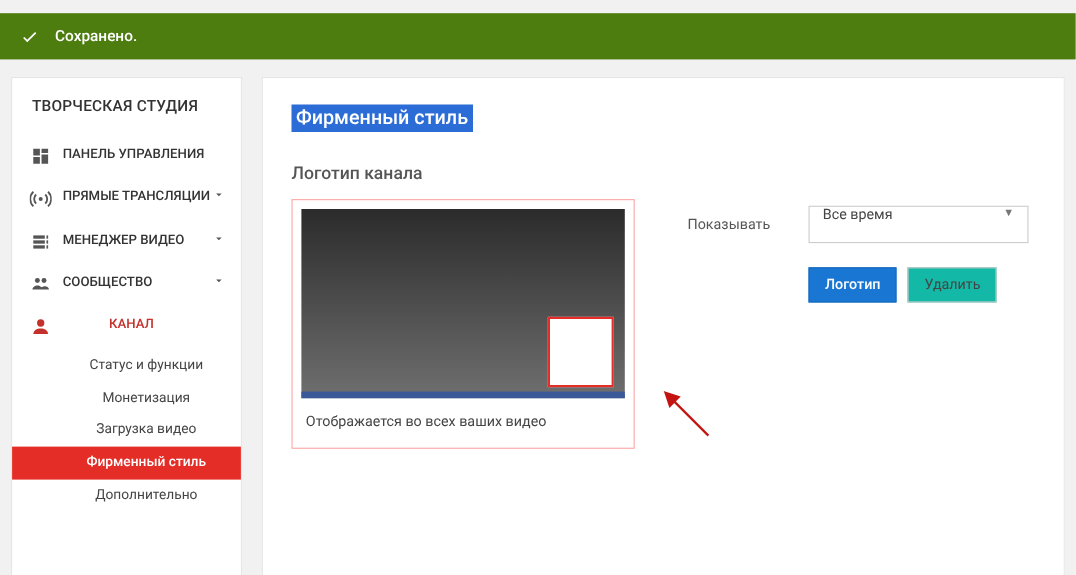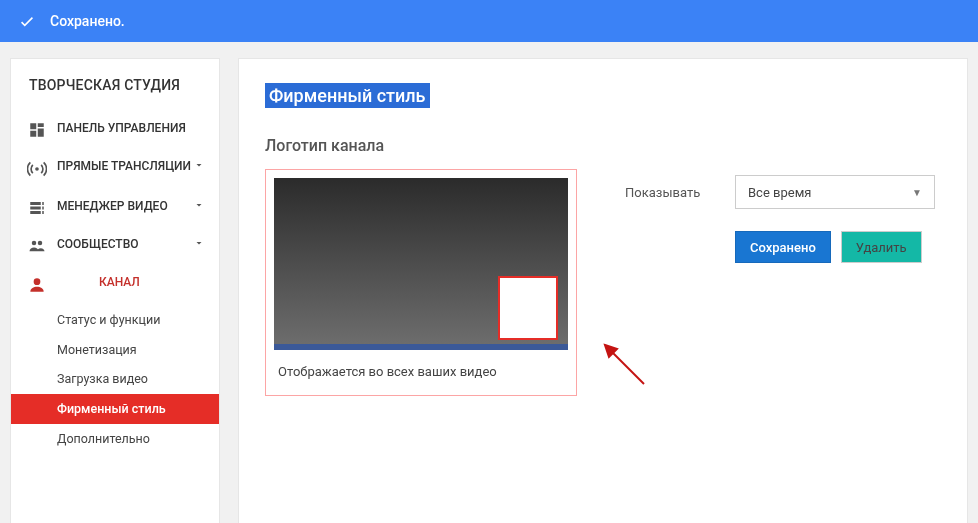--- a/index.html
+++ b/index.html
@@ -6,28 +6,29 @@
   body {
     font-family: Roboto, Arial, sans-serif;
     font-size: 13px;
     background: #f1f1f1;
     color: #333;
     width: 978px;
     height: 523px;
     overflow: hidden;
   }
   .banner {
-    background: #3b82f6;
+    background: #4d7c0f;
     color: #fff;
     height: 42px;
     display: flex;
     align-items: center;
     padding: 0 18px;
     font-size: 14px;
     font-weight: 500;
+    margin-top: 12px;
   }
   .banner .check { margin-right: 14px; display: inline-flex; }
   .layout { display: flex; padding: 16px 0 0 10px; gap: 18px; border-radius: 18px; }
   .sidebar {
     width: 210px;
     background: #fff;
     border: 1px solid #e6e6e6;
     padding-top: 14px;
     min-height: 466px;
   }
@@ -51,20 +52,21 @@
   .nav-item .chev { margin-left: auto; color: #555; }
   .nav-item.active { color: #c4302b; gap: 42px; }
   .nav-item.active .ic svg { fill: #c4302b; }
   .sub-list { padding-left: 46px; }
   .sub-item {
     font-size: 12.5px;
     color: #444;
     padding: 7px 10px 7px 0;
     cursor: pointer;
     line-height: 1.25;
+    text-align: center;
   }
   .sub-item.selected {
     background: #e52d27;
     color: #fff;
     font-weight: 500;
     margin-left: -46px;
     padding-left: 46px;
   }
   .content {
     flex: 1;
@@ -113,21 +115,21 @@
     font-size: 13px; color: #444;
     padding: 14px 12px 16px 12px;
   }
   .controls { padding-top: 6px; }
   .ctrl-row { display: flex; align-items: center; margin-bottom: 22px; }
   .ctrl-label { width: 110px; font-size: 13px; color: #555; }
   .select {
     width: 200px; height: 34px;
     border: 1px solid #ccc;
     background: #fff;
-    display: flex; align-items: center; justify-content: space-between;
+    display: flex; align-items: flex-start; justify-content: space-between;
     padding: 0 12px;
     font-size: 13px; color: #444;
     cursor: pointer;
   }
   .select .tri { color: #777; font-size: 10px; }
   .btns { margin-left: 110px; display: flex; gap: 10px; }
   .btn {
     height: 32px; padding: 0 14px;
     border: 1px solid #ccc;
     background: #14b8a6;
@@ -254,21 +256,21 @@
 
       <div class="controls">
         <div class="ctrl-row">
           <div class="ctrl-label">Показывать</div>
           <div class="select">
             <span>Все время</span>
             <span class="tri">▼</span>
           </div>
         </div>
         <div class="btns">
-          <div class="btn primary">Сохранено</div>
+          <div class="btn primary">Логотип</div>
           <div class="btn">Удалить</div>
         </div>
       </div>
     </div>
 
     <span class="arrow-annot" style="left:360px; top:280px;">
       <svg width="50" height="50" viewBox="0 0 50 50">
           <g stroke="#c41412" stroke-width="2" fill="#c41412">
             <line x1="45" y1="45" x2="10" y2="10"></line>
             <polygon points="6,6 18,10 10,18"></polygon>

